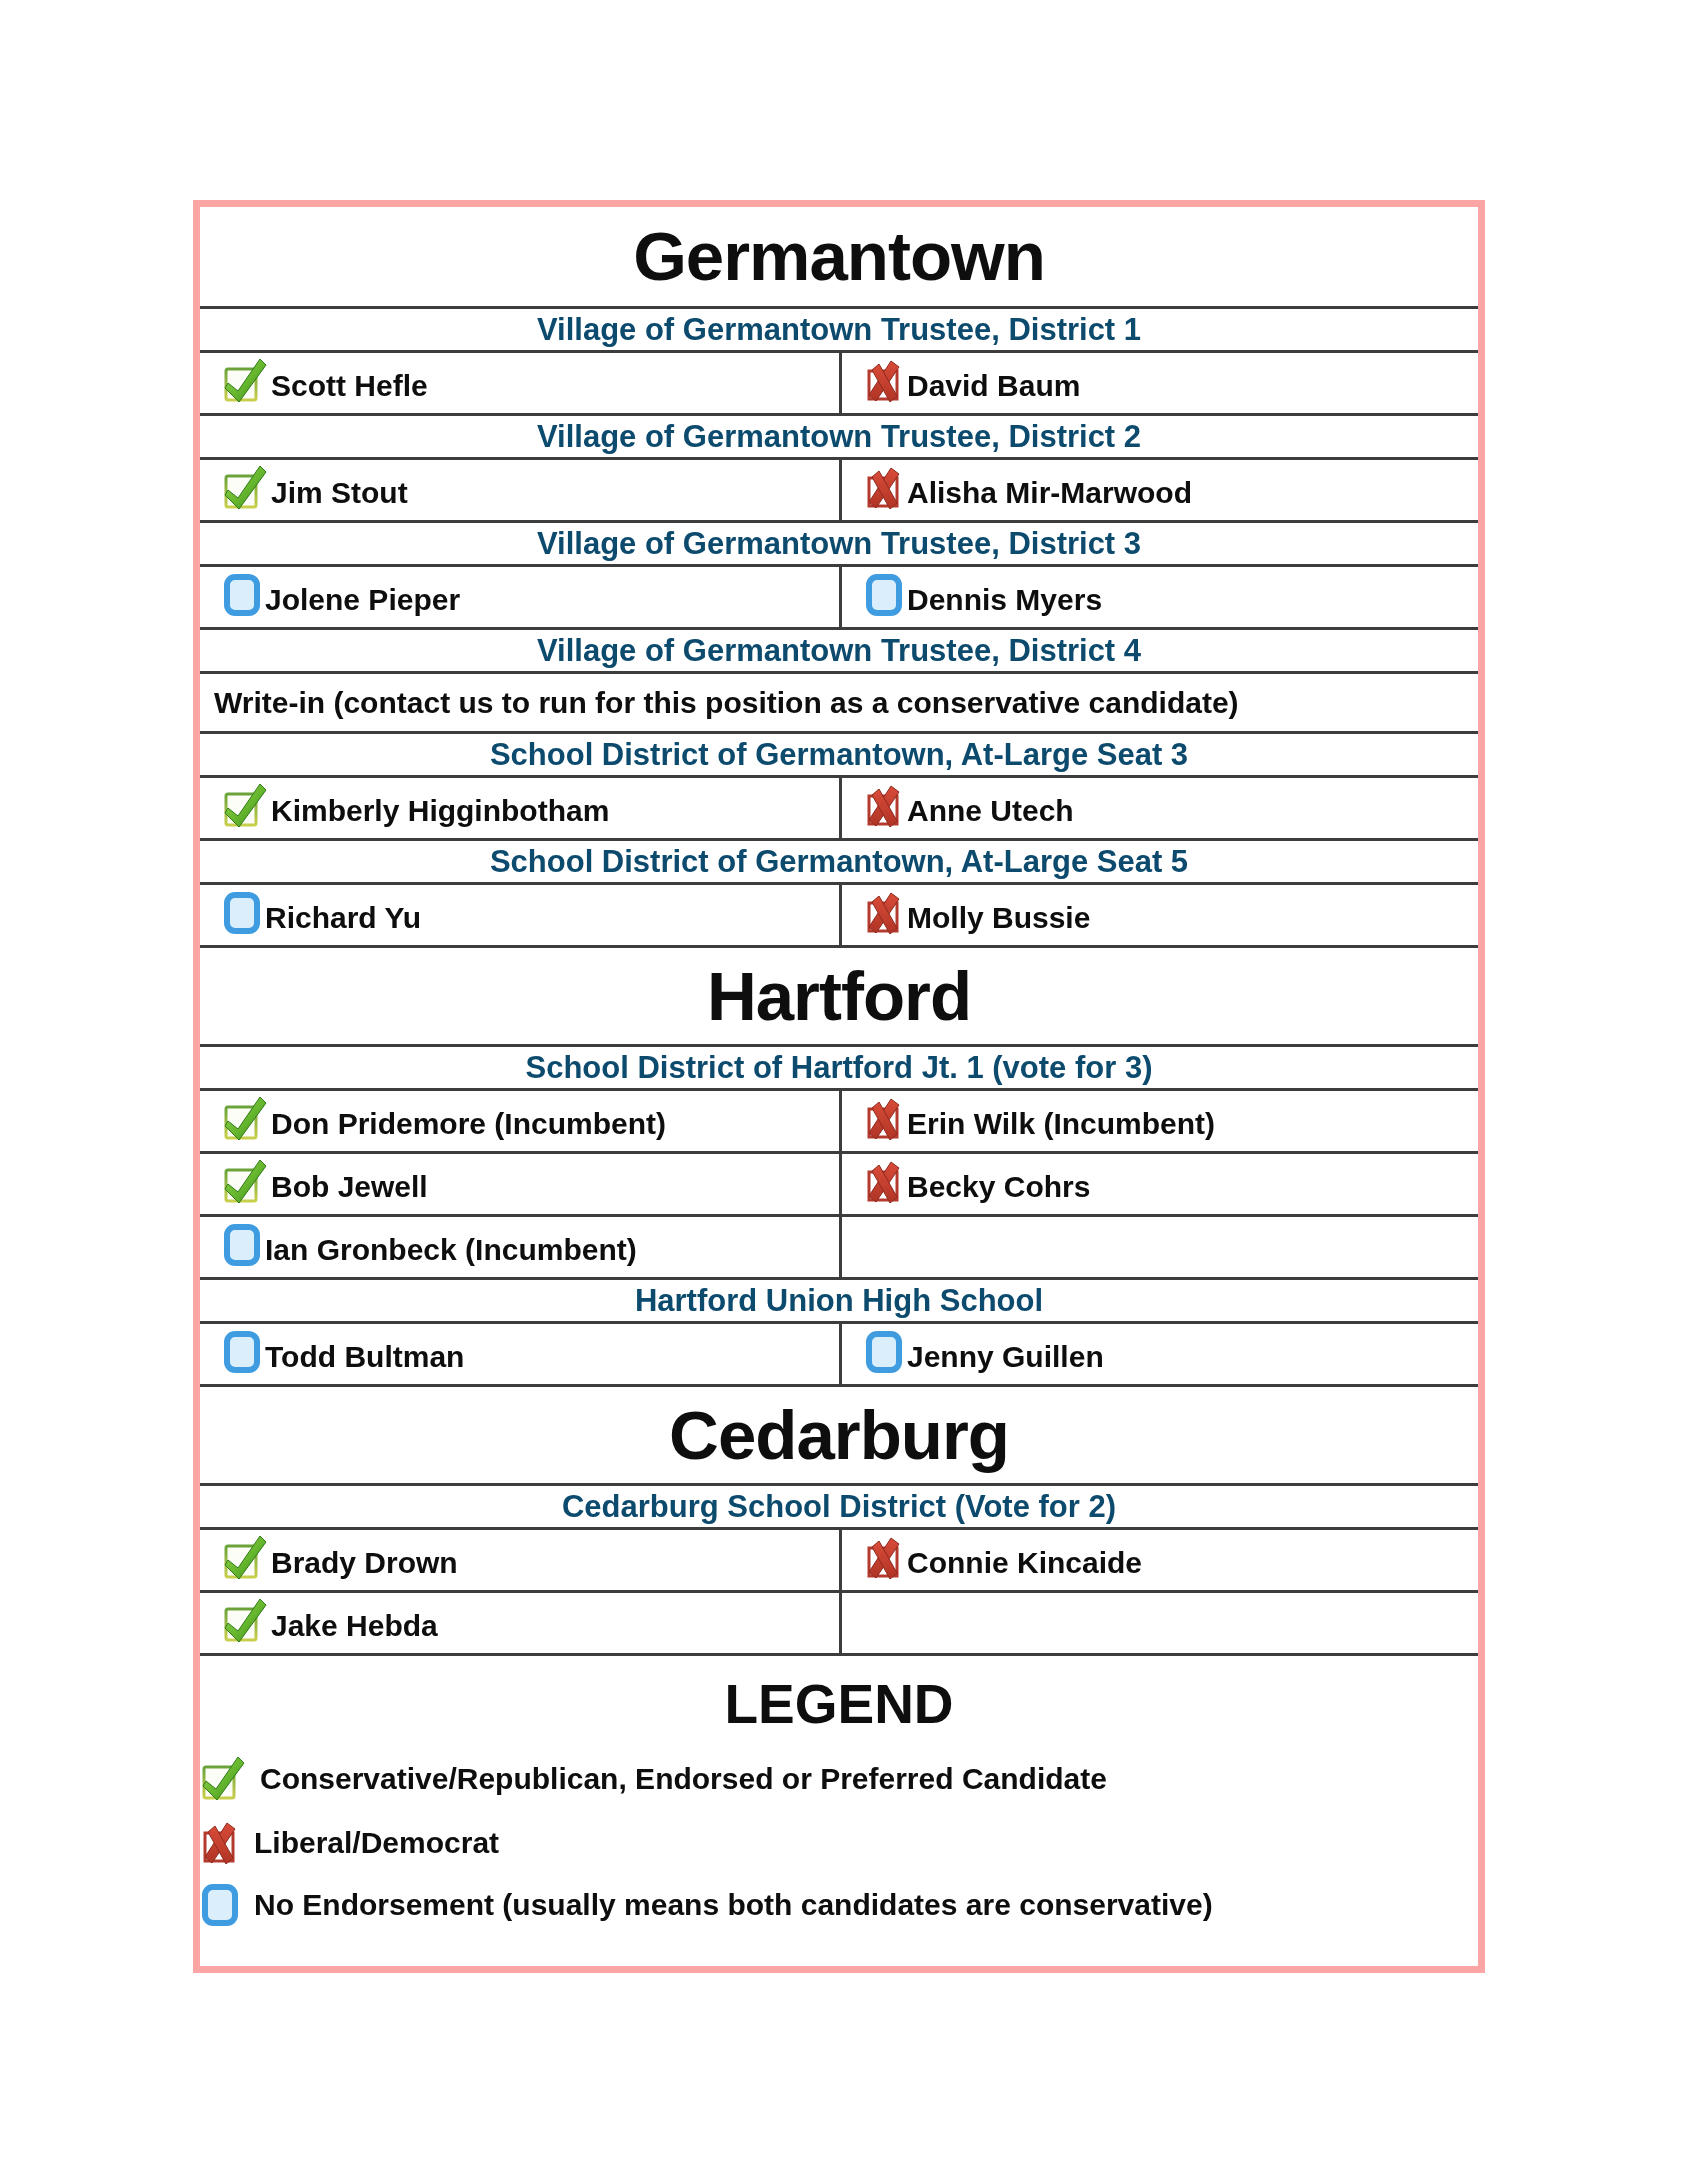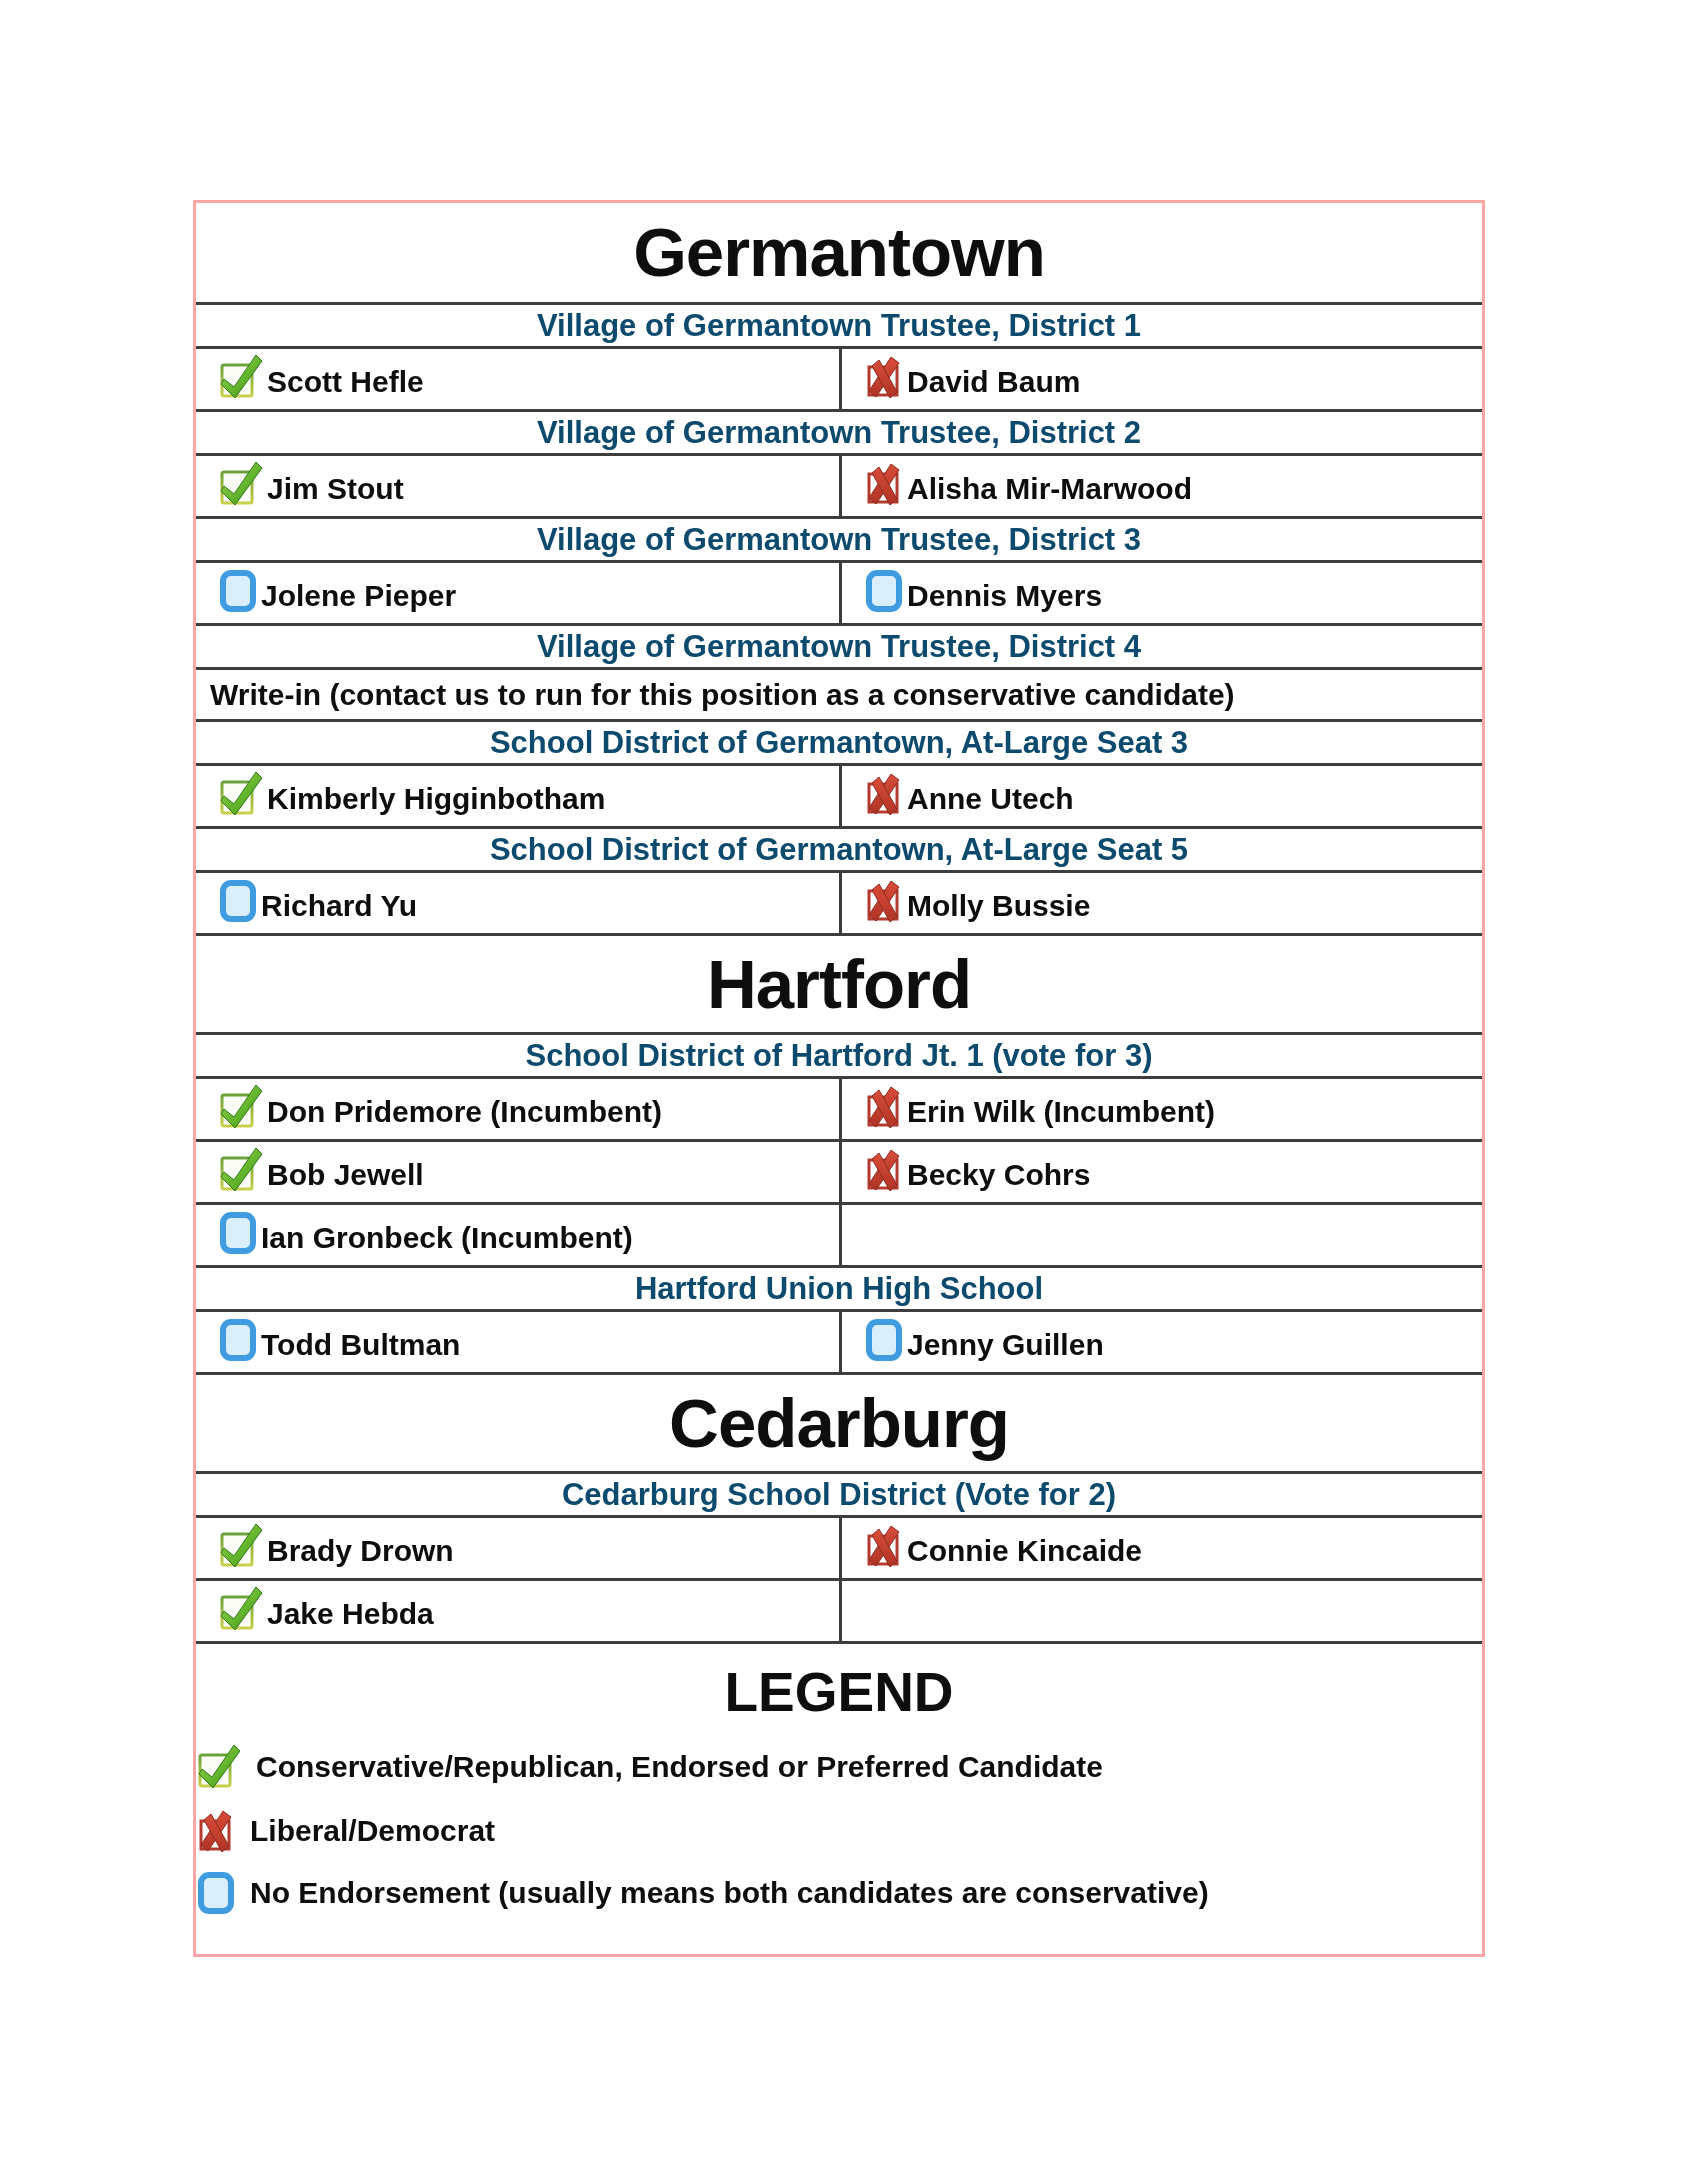--- a/index.html
+++ b/index.html
@@ -8,21 +8,21 @@
     width:1683px;height:2178px;
     background:#ffffff;
     font-family:"Liberation Sans", sans-serif;
     font-weight:700;
     color:#0e0e0e;
   }
   .ballot{
     position:absolute;
     left:193px;top:200px;
     width:1292px;
-    border:3px solid #fca5a5;
+    border:7px solid #fca5a5;
     box-sizing:border-box;
     background:#ffffff;
   }
   .row{border-top:3px solid #3d3d3d;box-sizing:border-box;}
   .row:first-child{border-top:none;}
   .title-row{
     height:99px;
     display:flex;align-items:center;justify-content:center;
     font-size:69px;letter-spacing:-1px;
   }
@@ -40,21 +40,21 @@
     display:flex;align-items:center;
     padding-left:22px;gap:3px;
     font-size:30px;
     box-sizing:border-box;
     overflow:hidden;
   }
   .cell + .cell{border-left:3px solid #3d3d3d;}
   .cell svg{flex:0 0 auto;transform:translateY(-2px);}
   .cname{transform:translateY(3px);white-space:nowrap;}
   .note-row{
-    height:52px;
+    height:60px;
     display:flex;align-items:center;
     padding-left:14px;
     font-size:30px;
   }
   .legend{padding-bottom:24px;}
   .legend-title{
     margin-top:16px;
     text-align:center;
     font-size:55px;
     text-decoration-thickness:5px;

